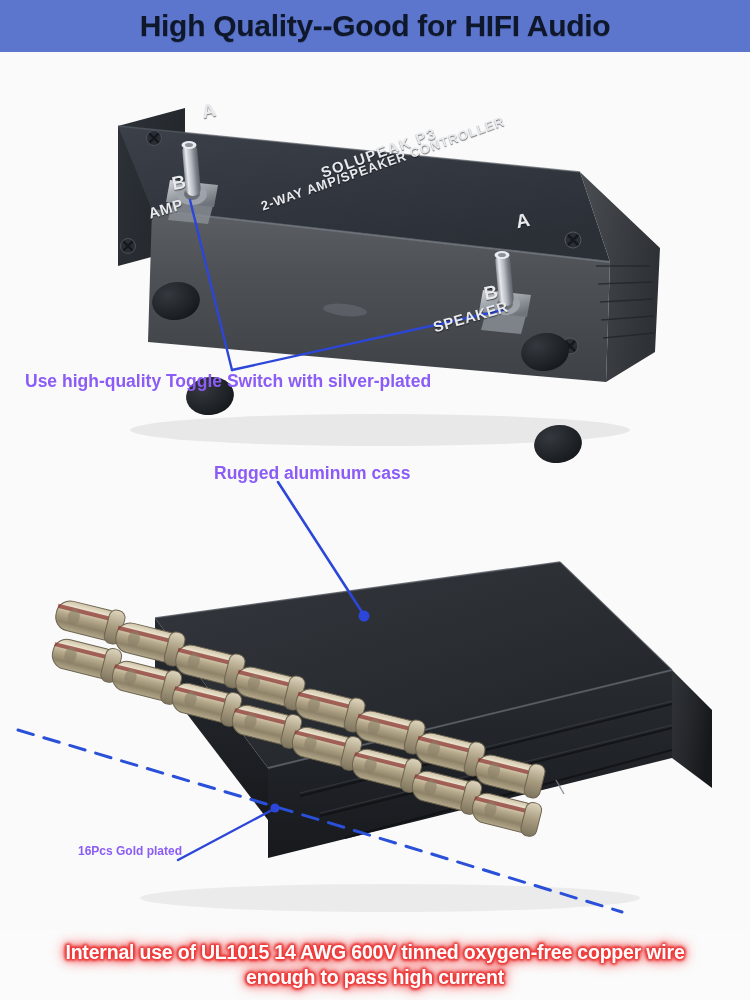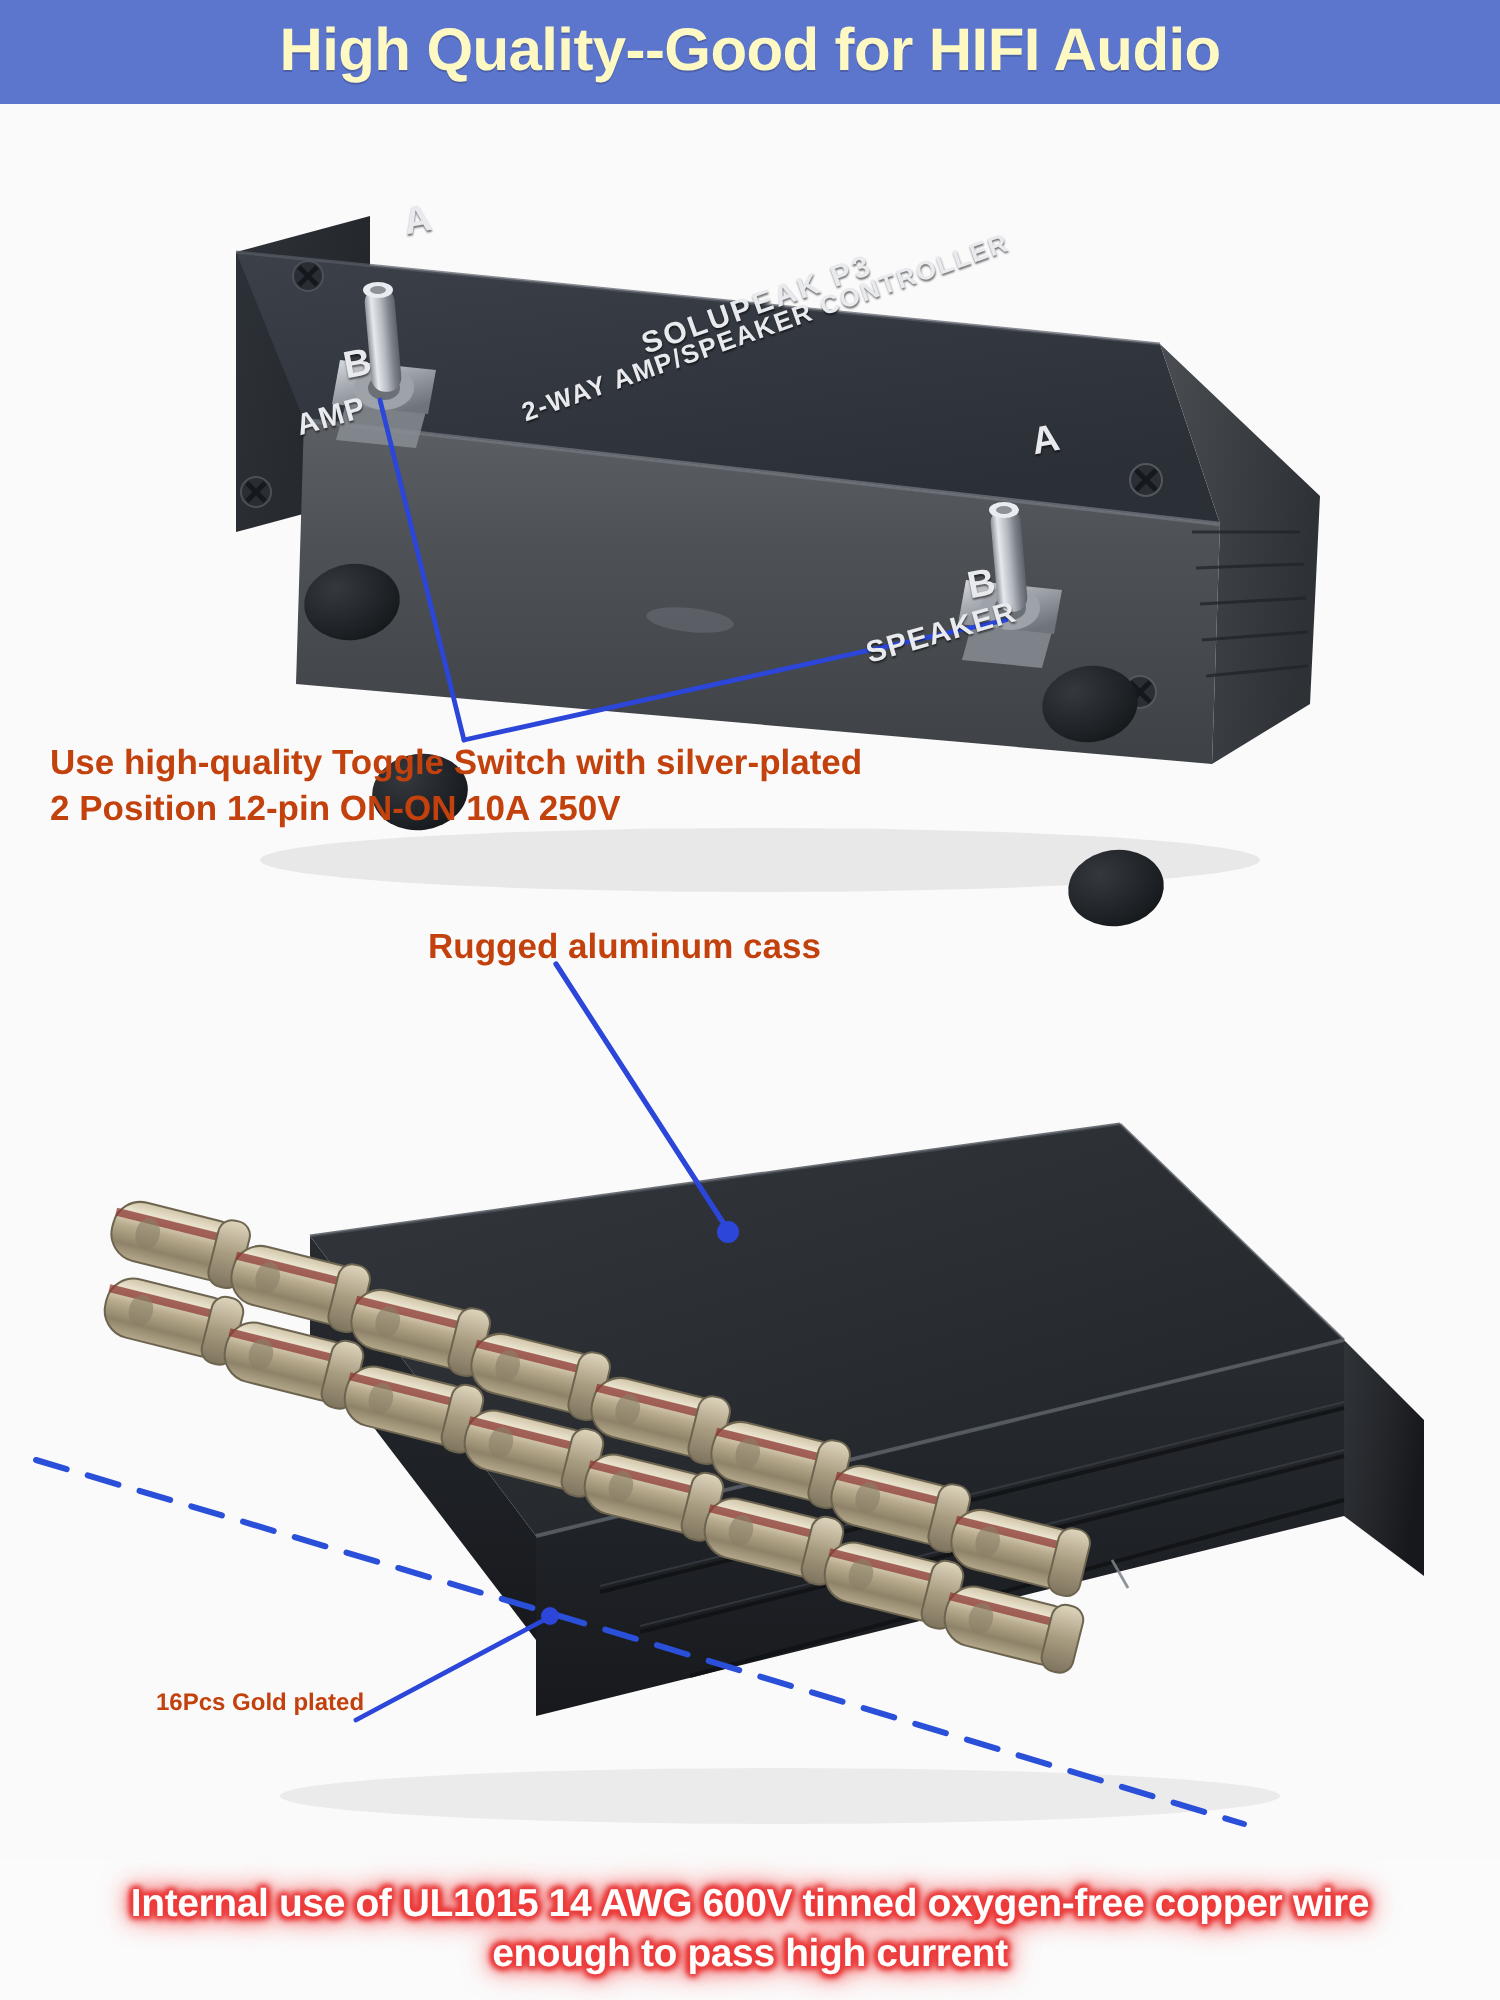--- a/index.html
+++ b/index.html
@@ -20,21 +20,21 @@
   .header-banner {
     position: absolute;
     left: 0; top: 0;
     width: 750px; height: 52px;
     background: #5c76ce;
     display: flex;
     align-items: center;
     justify-content: center;
   }
   .header-banner .title {
-    color: #fef9c3;
+    color: #0f172a;
     font-size: 30px;
     font-weight: bold;
     letter-spacing: -0.3px;
     text-shadow: 0 1px 0 rgba(0,0,0,.18);
     white-space: nowrap;
   }
 
   
   .footer-banner {
     position: absolute;
@@ -99,21 +99,21 @@
   }
   .silk-fn {
     font-size: 15px;
     letter-spacing: 0.7px;
     transform: rotate(-16deg);
   }
 
   
   .anno {
     position: absolute;
-    color: #c2410c;
+    color: #8b5cf6;
     font-weight: bold;
     white-space: nowrap;
     line-height: 23px;
   }
   .anno-switch { left: 25px; top: 370px; font-size: 17.5px; }
   .anno-case   { left: 214px; top: 462px; font-size: 17.5px; }
   .anno-plug   { left: 78px;  top: 840px; font-size: 12px; }
 
   .anno .l2 { display:block; }
 </style>
@@ -248,21 +248,20 @@
     <div class="silk silk-ab" style="left:172px; top:120px;">B</div>
     <div class="silk silk-fn" style="left:148px; top:148px;">AMP</div>
 
     <div class="silk silk-ab" style="left:516px; top:158px;">A</div>
     <div class="silk silk-ab" style="left:484px; top:230px;">B</div>
     <div class="silk silk-fn" style="left:432px; top:256px;">SPEAKER</div>
   </div>
 
   <div class="anno anno-switch">
     <span class="l1">Use high-quality Toggle Switch with silver-plated</span>
-    <span class="l2">2 Position 12-pin ON-ON 10A 250V</span>
   </div>
 
   <div class="anno anno-case">
     <span class="l1">Rugged aluminum cass</span>
   </div>
 
   <div class="photo-bottom">
     <svg class="svg-layer" width="750" height="410" viewBox="0 0 750 410">
       <defs>
         <linearGradient id="btmTopG" x1="0.1" y1="0" x2="0.85" y2="1">

